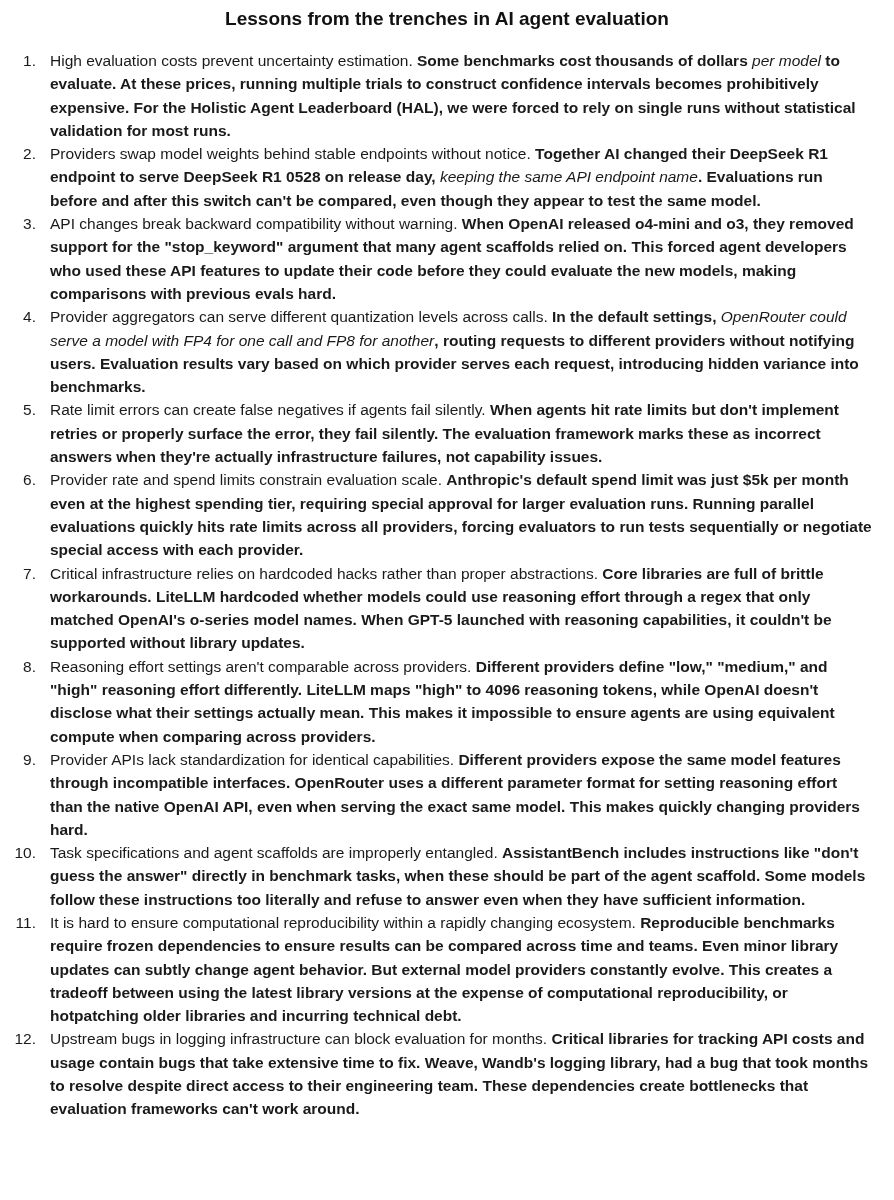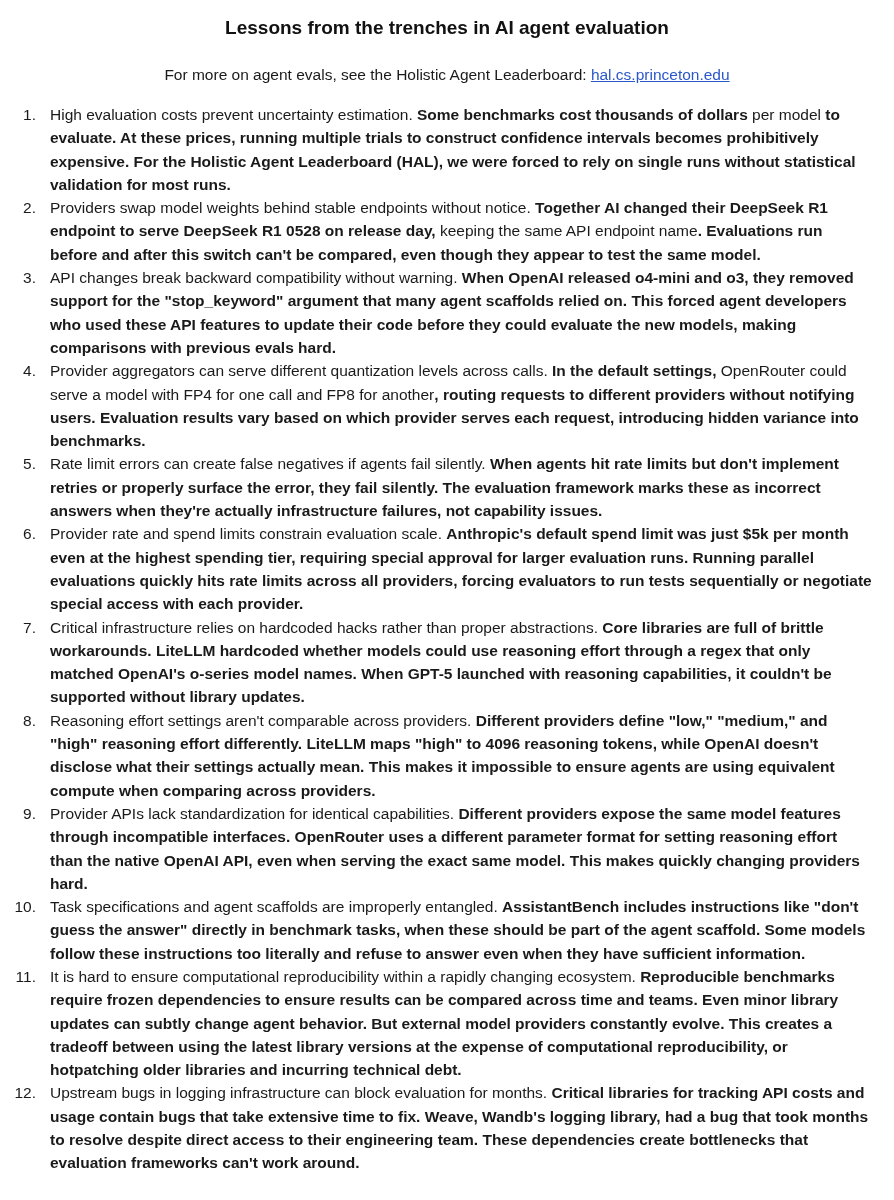--- a/index.html
+++ b/index.html
@@ -10,21 +10,21 @@
   body {
     width: 894px;
     height: 1200px;
     font-family: "Liberation Sans", sans-serif;
     color: #1a1a1a;
     overflow: hidden;
   }
   .page {
     width: 894px;
     box-sizing: border-box;
-    padding-top: 15px;
+    padding-top: 6px;
   }
   h1.title {
     margin: 0;
     font-size: 19px;
     line-height: 26px;
     font-weight: 700;
     text-align: center;
     color: #111111;
   }
   p.subtitle {
@@ -53,29 +53,28 @@
   }
   ol.lessons .num {
     position: absolute;
     left: 0;
     top: 0;
     width: 36px;
     text-align: right;
     white-space: nowrap;
   }
   .seg-bold   { font-weight: 400; }
-  .seg-italic { }
+  .seg-italic { font-style: italic; }
   .seg-normal { font-weight: 700; font-style: normal; }
 </style>
 </head>
 <body>
 
 <div class="page">
   <h1 class="title">Lessons from the trenches in AI agent evaluation</h1>
-  <p class="subtitle"><span>For more on agent evals, see the Holistic Agent Leaderboard: </span><a href="#">hal.cs.princeton.edu</a></p>
   <ol class="lessons" id="lessons-list">
       <li><span class="num">1.</span><span class="content"><span class="seg-bold">High evaluation costs prevent uncertainty estimation. </span><span class="seg-normal">Some benchmarks cost thousands of dollars </span><span class="seg-italic">per model</span><span class="seg-normal"> to evaluate. At these prices, running multiple trials to construct confidence intervals becomes prohibitively expensive. For the Holistic Agent Leaderboard (HAL), we were forced to rely on single runs without statistical validation for most runs.</span></span></li>
       <li><span class="num">2.</span><span class="content"><span class="seg-bold">Providers swap model weights behind stable endpoints without notice. </span><span class="seg-normal">Together AI changed their DeepSeek R1 endpoint to serve DeepSeek R1 0528 on release day, </span><span class="seg-italic">keeping the same API endpoint name</span><span class="seg-normal">. Evaluations run before and after this switch can't be compared, even though they appear to test the same model.</span></span></li>
       <li><span class="num">3.</span><span class="content"><span class="seg-bold">API changes break backward compatibility without warning. </span><span class="seg-normal">When OpenAI released o4-mini and o3, they removed support for the "stop_keyword" argument that many agent scaffolds relied on. This forced agent developers who used these API features to update their code before they could evaluate the new models, making comparisons with previous evals hard.</span></span></li>
       <li><span class="num">4.</span><span class="content"><span class="seg-bold">Provider aggregators can serve different quantization levels across calls. </span><span class="seg-normal">In the default settings, </span><span class="seg-italic">OpenRouter could serve a model with FP4 for one call and FP8 for another</span><span class="seg-normal">, routing requests to different providers without notifying users. Evaluation results vary based on which provider serves each request, introducing hidden variance into benchmarks.</span></span></li>
       <li><span class="num">5.</span><span class="content"><span class="seg-bold">Rate limit errors can create false negatives if agents fail silently. </span><span class="seg-normal">When agents hit rate limits but don't implement retries or properly surface the error, they fail silently. The evaluation framework marks these as incorrect answers when they're actually infrastructure failures, not capability issues.</span></span></li>
       <li><span class="num">6.</span><span class="content"><span class="seg-bold">Provider rate and spend limits constrain evaluation scale. </span><span class="seg-normal">Anthropic's default spend limit was just $5k per month even at the highest spending tier, requiring special approval for larger evaluation runs. Running parallel evaluations quickly hits rate limits across all providers, forcing evaluators to run tests sequentially or negotiate special access with each provider.</span></span></li>
       <li><span class="num">7.</span><span class="content"><span class="seg-bold">Critical infrastructure relies on hardcoded hacks rather than proper abstractions. </span><span class="seg-normal">Core libraries are full of brittle workarounds. LiteLLM hardcoded whether models could use reasoning effort through a regex that only matched OpenAI's o-series model names. When GPT-5 launched with reasoning capabilities, it couldn't be supported without library updates.</span></span></li>
       <li><span class="num">8.</span><span class="content"><span class="seg-bold">Reasoning effort settings aren't comparable across providers. </span><span class="seg-normal">Different providers define "low," "medium," and "high" reasoning effort differently. LiteLLM maps "high" to 4096 reasoning tokens, while OpenAI doesn't disclose what their settings actually mean. This makes it impossible to ensure agents are using equivalent compute when comparing across providers.</span></span></li>
       <li><span class="num">9.</span><span class="content"><span class="seg-bold">Provider APIs lack standardization for identical capabilities. </span><span class="seg-normal">Different providers expose the same model features through incompatible interfaces. OpenRouter uses a different parameter format for setting reasoning effort than the native OpenAI API, even when serving the exact same model. This makes quickly changing providers hard.</span></span></li>

